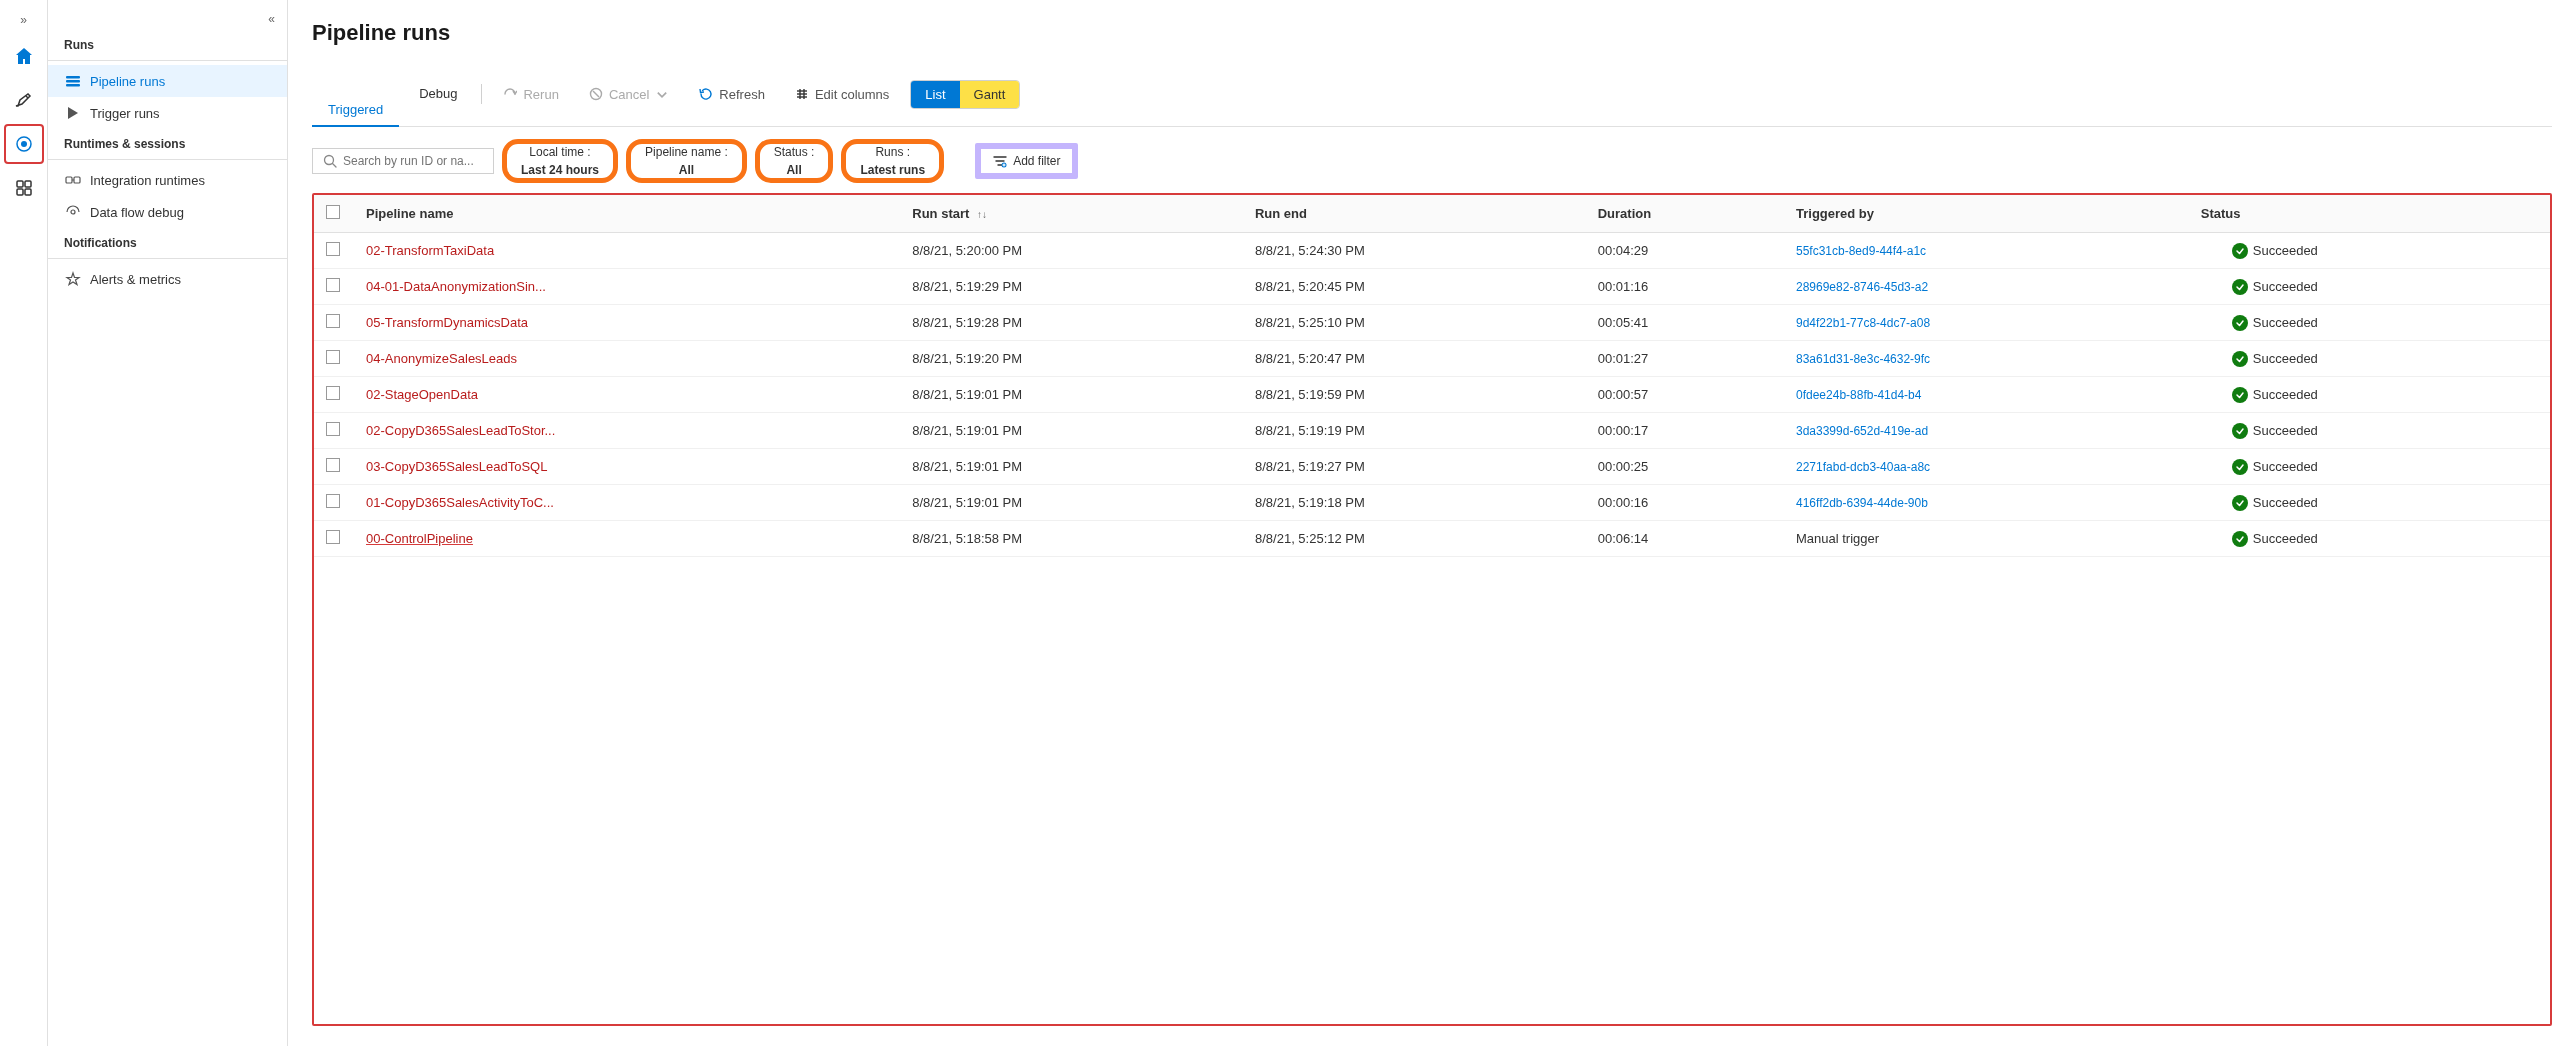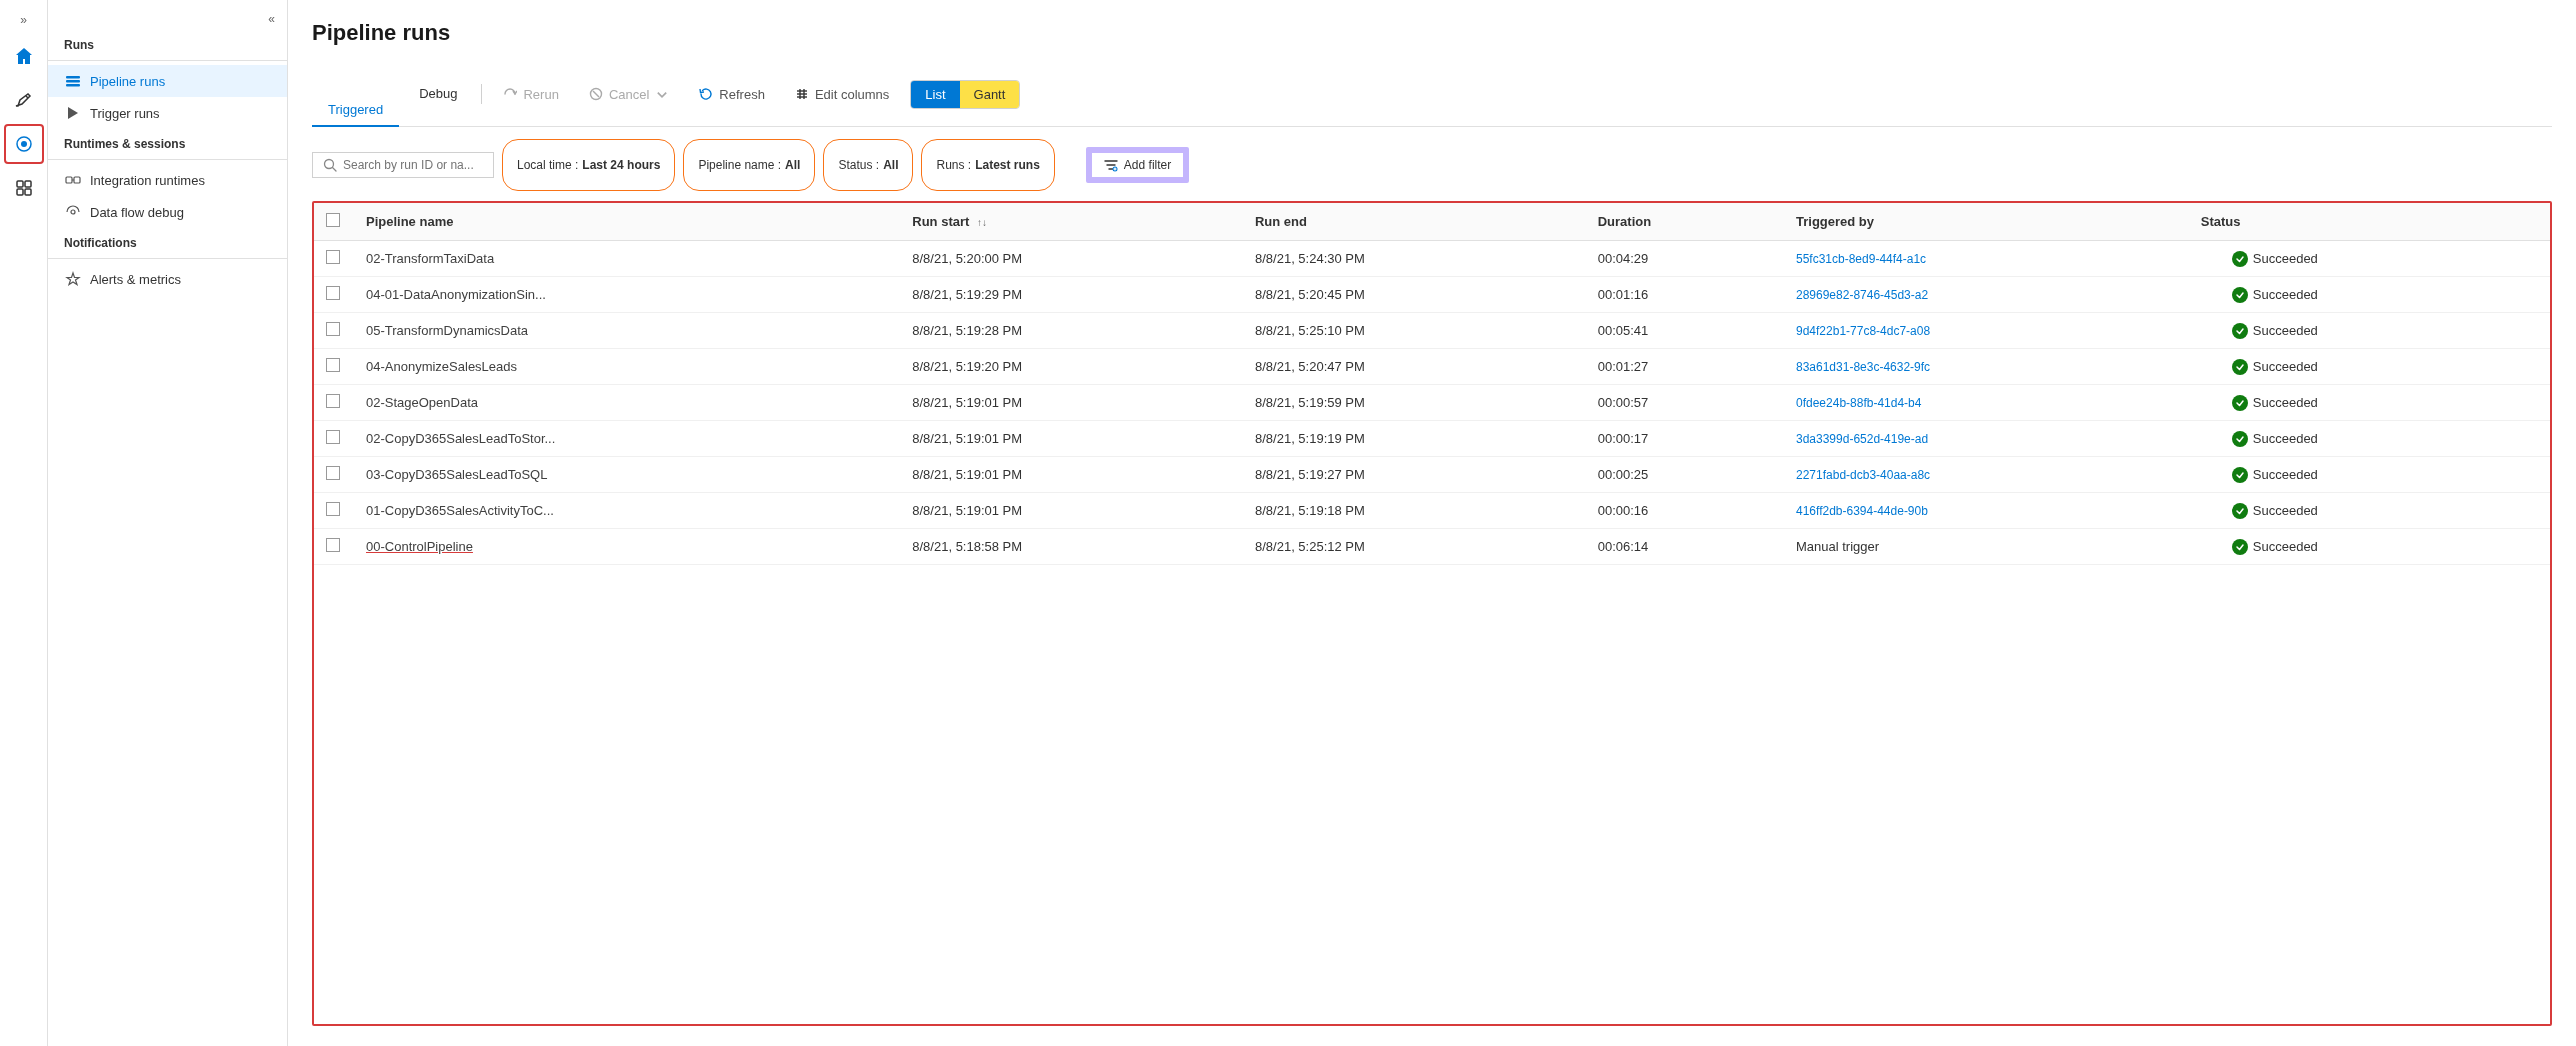--- a/index.html
+++ b/index.html
@@ -186,28 +186,29 @@
       outline: none;
       font-size: 12px;
       color: #555;
       background: transparent;
       width: 140px;
     }
     .filter-chip {
       display: flex;
       align-items: center;
       gap: 4px;
-      border: 1px solid #f97316;
+      border: 5px solid #f97316;
       border-radius: 16px;
-      padding: 18px 14px;
+      padding: 1px 14px;
       font-size: 12px;
       cursor: pointer;
       background: #fff;
       color: #333;
       white-space: nowrap;
+      flex-direction: column;
     }
     .filter-chip .bold { font-weight: 600; }
     .add-filter-btn {
       display: flex;
       align-items: center;
       gap: 6px;
       border: 6px solid #c4b5fd;
       border-radius: 2px;
       padding: 5px 12px;
       font-size: 12px;
@@ -250,21 +251,21 @@
     thead th:first-child { width: 40px; }
     tbody tr {
       border-bottom: 1px solid #f0f0f0;
     }
     tbody td {
       padding: 9px 12px;
       color: #333;
       white-space: nowrap;
     }
     .pipeline-link {
-      color: #404040;
+      color: #b91c1c;
       cursor: pointer;
       text-decoration: none;
     }
     .pipeline-link.underline-red {
       text-decoration: underline;
       text-decoration-color: #d73b3b;
     }
     .triggered-link {
       color: #0078d4;
       cursor: pointer;

